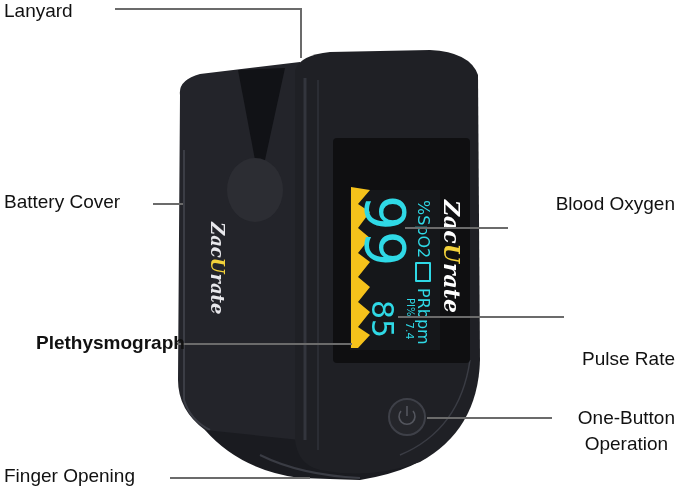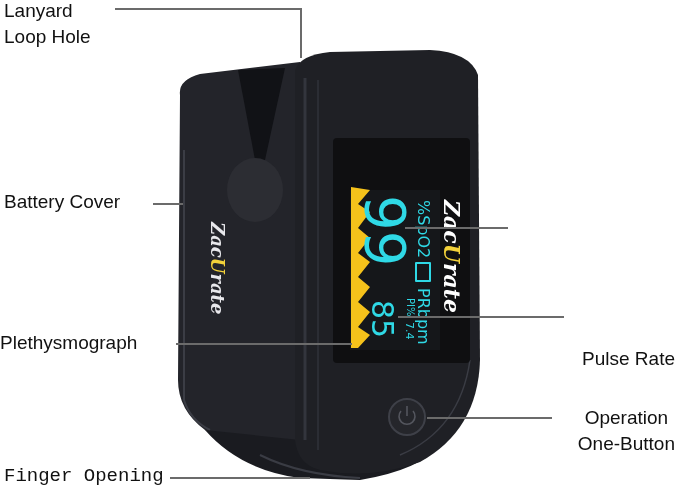--- a/index.html
+++ b/index.html
@@ -1,18 +1,18 @@
 <!DOCTYPE html>
 <html><head>
 <meta charset="utf-8">
 <style>
   html, body { margin:0; padding:0; background:#ffffff; }
   body { width:679px; height:489px; position:relative; overflow:hidden; font-family:"Liberation Sans", sans-serif; color:#111; }
   .label { position:absolute; font-size:19px; line-height:26px; color:#111; white-space:nowrap; }
-  .label.bold { font-weight:normal; }
+  .label.bold { font-weight:bold;padding-left:36px; }
   .label.right { text-align:right; }
   .line { position:absolute; background:#6b6b6b; }
   .device { position:absolute; left:0; top:0; width:679px; height:489px; }
   .screen-text { position:absolute; font-family:"DejaVu Sans", sans-serif; color:#2fd9e6; transform-origin:left top; white-space:nowrap; }
 </style>
 </head>
 <body>
 
 <svg class="device" viewBox="0 0 679 489" width="679" height="489">
 
@@ -61,24 +61,24 @@
 <div class="line" style="left:300px; top:8px; width:1.5px; height:50px;"></div>
 <div class="line" style="left:153px; top:203px; width:30px; height:1.5px;"></div>
 <div class="line" style="left:176px; top:343px; width:176px; height:1.5px;"></div>
 <div class="line" style="left:170px; top:477px; width:140px; height:1.5px;"></div>
 <div class="line" style="left:405px; top:227px; width:103px; height:1.5px;"></div>
 <div class="line" style="left:398px; top:316px; width:166px; height:1.5px;"></div>
 <div class="line" style="left:427px; top:417px; width:125px; height:1.5px;"></div>
 
 <div class="label" style="left:4px; top:-2px;">
   <div>Lanyard</div>
-  <div>Loop Hole</div>
 </div>
 <div class="label" style="left:4px; top:189px;text-align:center;">Battery Cover</div>
 <div class="label bold" style="left:0px; top:330px;">Plethysmograph</div>
-<div class="label" style="left:4px; top:463px;font-family:Liberation Mono, monospace;">Finger Opening</div>
+<div class="label" style="left:4px; top:463px;">Finger Opening</div>
 <div class="label right" style="right:4px; top:191px;">
+  <div>Blood Oxygen</div>
 </div>
 <div class="label" style="right:4px; top:303px;margin-top:43px;">Pulse Rate</div>
 <div class="label" style="right:4px; top:405px; text-align:center;">
+  <div>One-Button</div>
   <div>Operation</div>
-  <div>One-Button</div>
 </div>
 
 </body></html>

